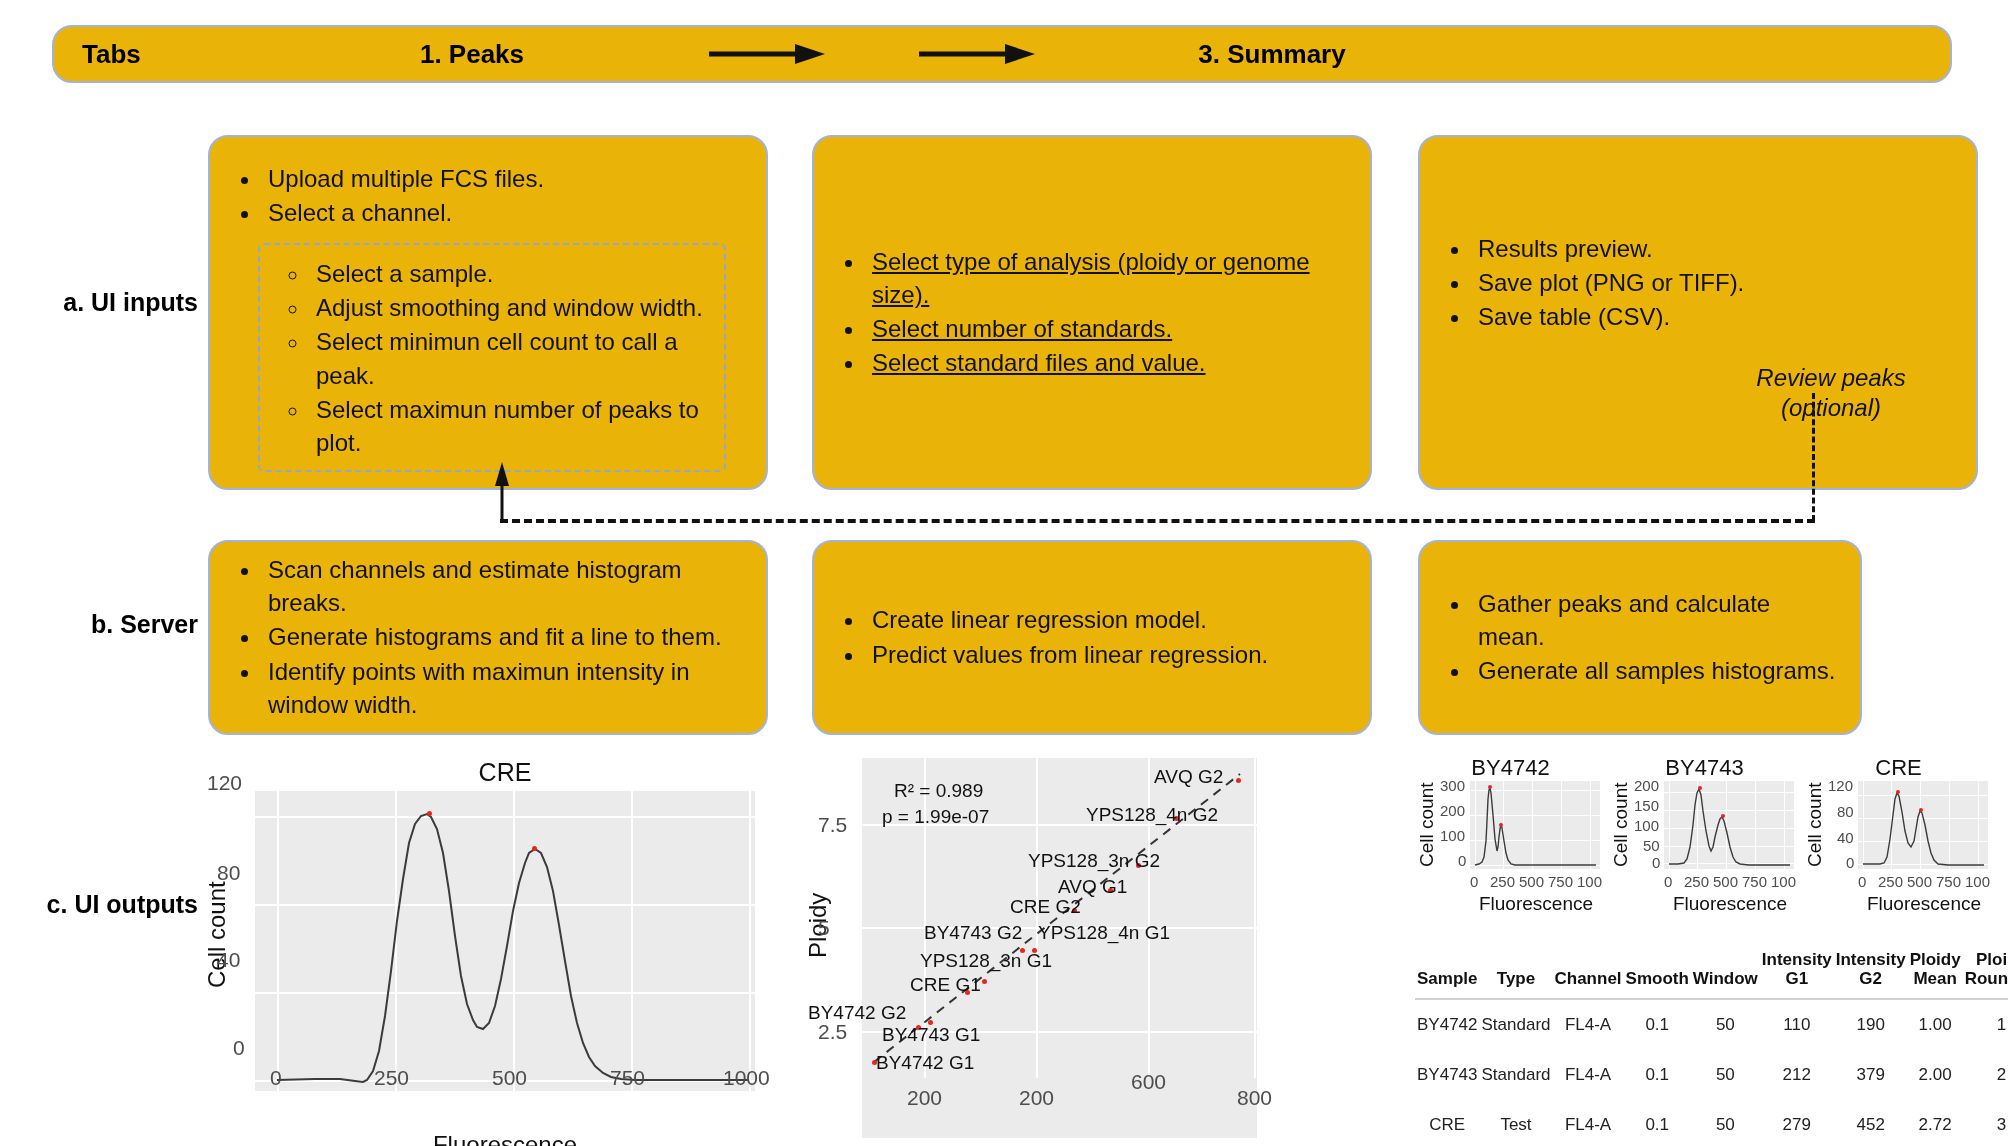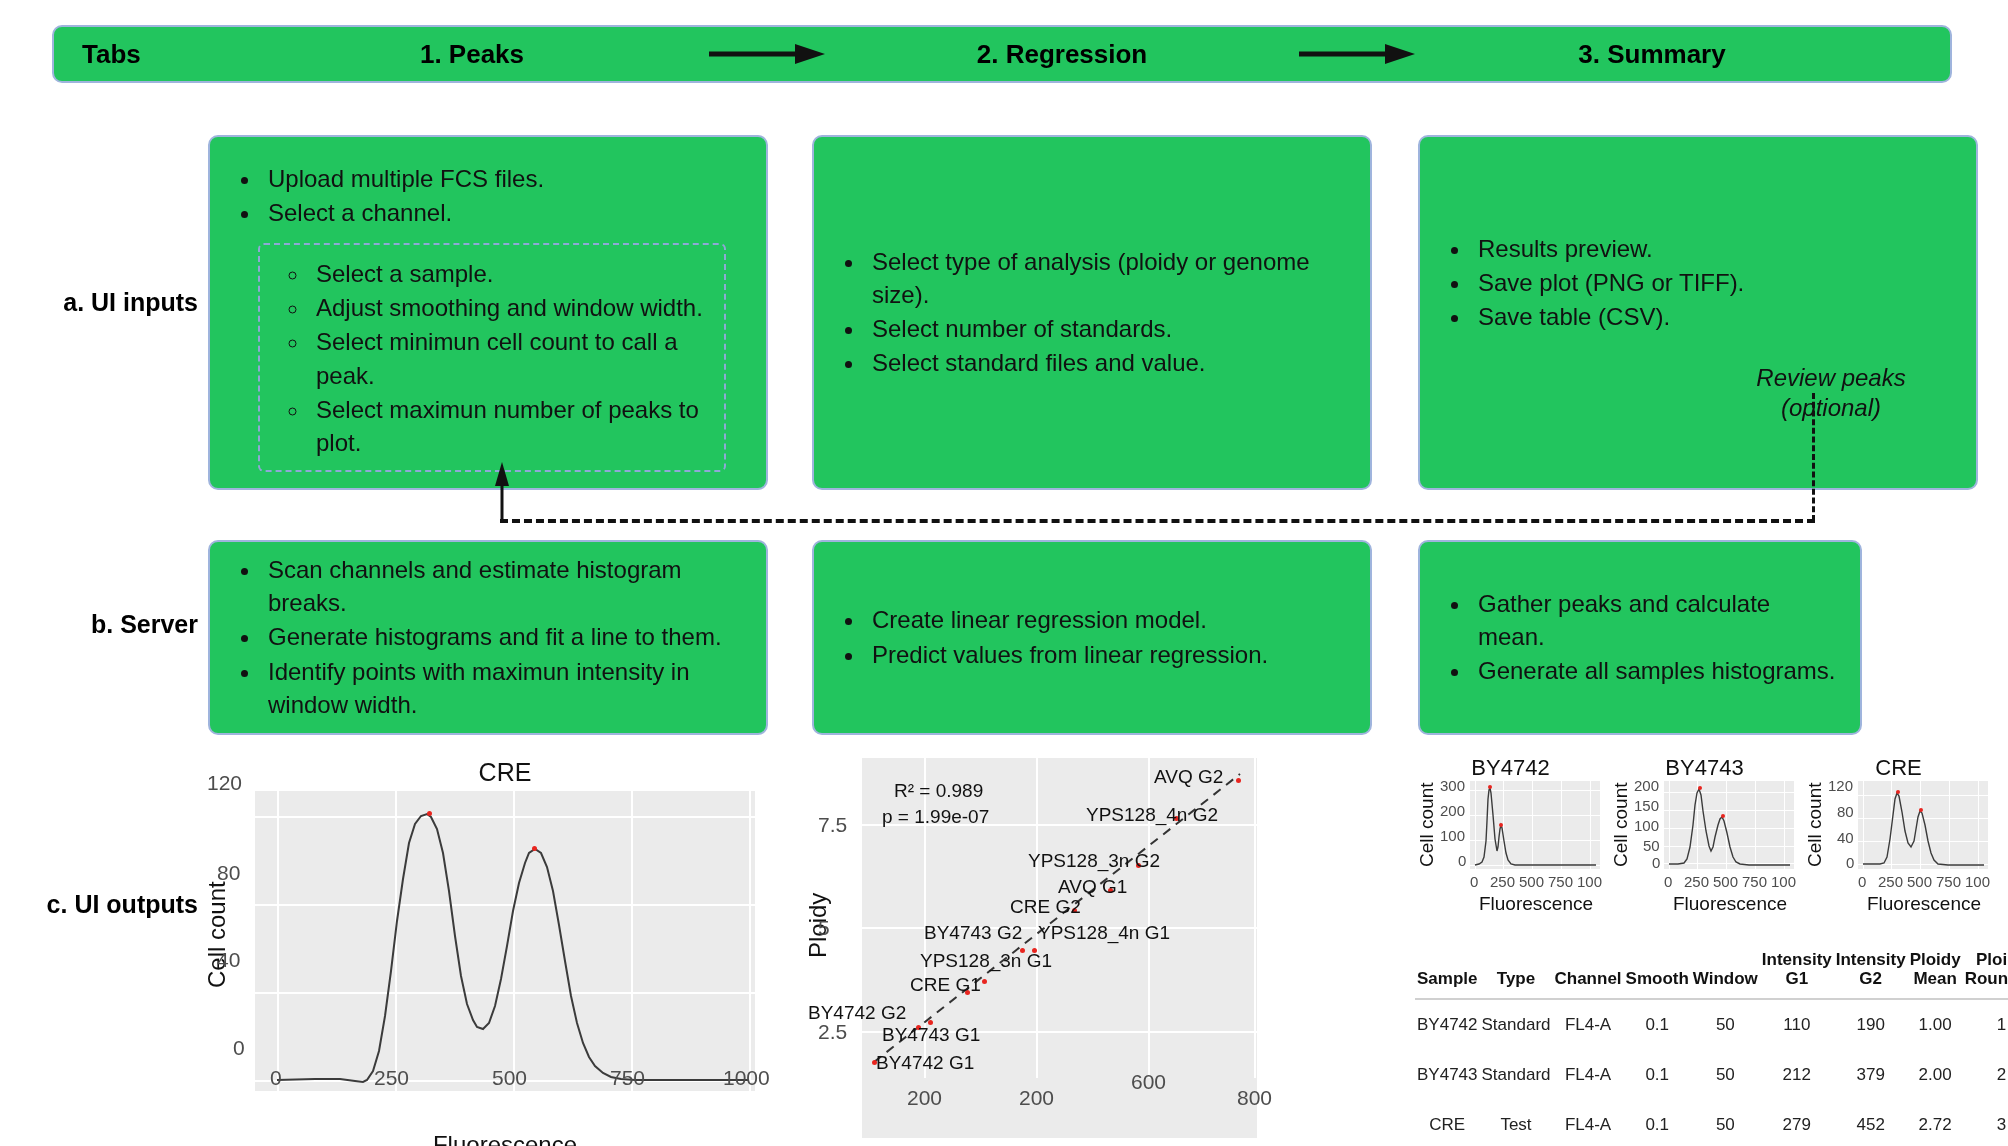--- a/index.html
+++ b/index.html
@@ -5,23 +5,23 @@
   html,body{margin:0;padding:0;background:#ffffff;}
   body{
     width:2008px;height:1146px;position:relative;overflow:hidden;
     font-family:"Liberation Sans", sans-serif;
     color:#111111;
   }
 
   
   .panel{
     position:absolute;
-    background:#22c55e;
+    background:#eab308;
     border:2px solid #9fb4dd;
-    border-radius:10px;
+    border-radius:20px;
     box-sizing:border-box;
   }
   .rowlabel{
     position:absolute;
     font-weight:bold;
     font-size:25px;
     color:#000;
     text-align:right;
   }
 
@@ -57,21 +57,21 @@
   }
   .dashbox{
     border:2px dashed #8fa7d6;
     border-radius:6px;
     padding:12px 14px 10px 4px;
     margin:14px 18px 0 26px;
   }
 
   
   #p-a1{left:208px;  top:135px; width:560px; height:355px;}
-  #p-a2{left:812px;  top:135px; width:560px; height:355px;}
+  #p-a2{left:812px;  top:135px; width:560px; height:355px;text-decoration:underline;}
   #p-a3{left:1418px; top:135px; width:560px; height:355px;}
   
   #p-b1{left:208px;  top:540px; width:560px; height:195px;}
   #p-b2{left:812px;  top:540px; width:560px; height:195px;}
   #p-b3{left:1418px; top:540px; width:444px; height:195px;}
 
   .pad-a{padding:25px 22px 0 22px;}
   .vcent{display:flex;flex-direction:column;justify-content:center;height:100%;}
 
   .review-note{
@@ -151,21 +151,20 @@
 
 <div class="panel" id="tabsbar">
   <div class="tabcell tab-tabs">Tabs</div>
   <div class="tabcell tab-step">1. Peaks</div>
   <div class="arrowcell">
     <svg class="arrow-svg" width="120" height="26" viewBox="0 0 120 26" aria-hidden="true">
       <line x1="2" y1="13" x2="92" y2="13" stroke="#111" stroke-width="5"></line>
       <polygon points="88,3 118,13 88,23" fill="#111"></polygon>
     </svg>
   </div>
-  <div class="tabcell tab-step">2. Regression</div>
   <div class="arrowcell">
     <svg class="arrow-svg" width="120" height="26" viewBox="0 0 120 26" aria-hidden="true">
       <line x1="2" y1="13" x2="92" y2="13" stroke="#111" stroke-width="5"></line>
       <polygon points="88,3 118,13 88,23" fill="#111"></polygon>
     </svg>
   </div>
   <div class="tabcell tab-step">3. Summary</div>
 </div>
 
 <div class="rowlabel" style="left:30px;top:288px;width:168px;">a. UI inputs</div>

